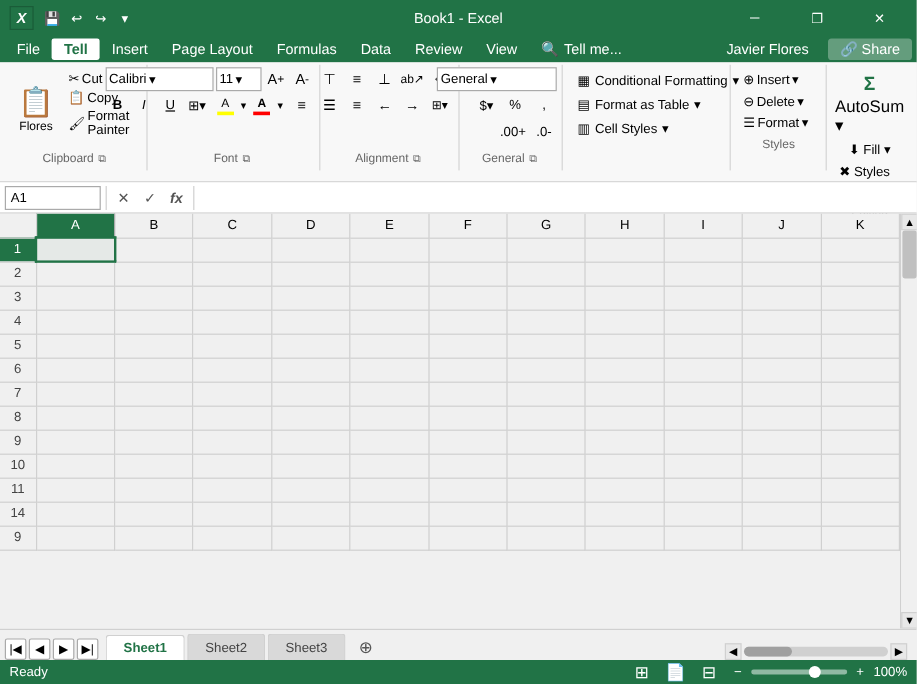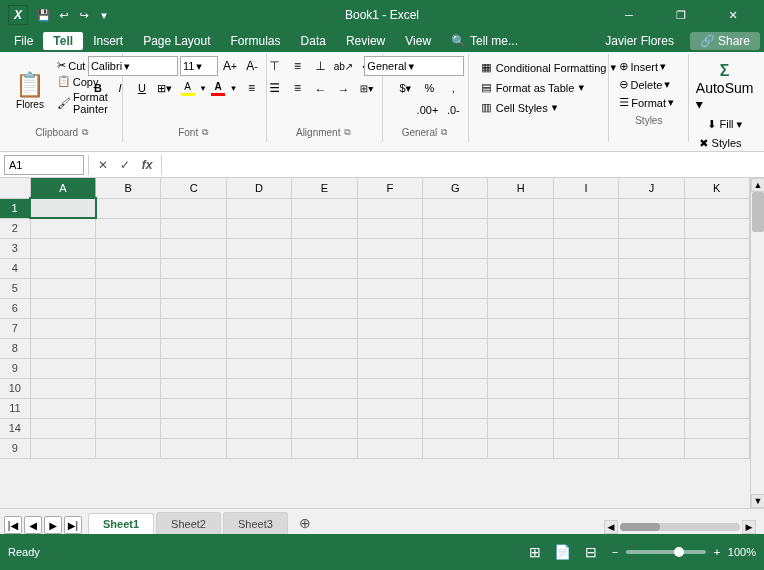--- a/index.html
+++ b/index.html
@@ -348,21 +348,21 @@
       justify-content: center;
       cursor: pointer;
       font-size: 14px;
       color: #555;
       margin-left: 4px;
       border-radius: 3px;
     }
 
     
     .status-bar {
-      height: 36px;
+      height: 20px;
       background: #217346;
       display: flex;
       justify-content: space-between;
       padding: 0 8px;
       color: white;
       font-size: 11px;
     }
     .status-left { display: flex; align-items: center; gap: 12px; }
     .status-right { display: flex; align-items: center; gap: 6px; }
     .view-btn {

